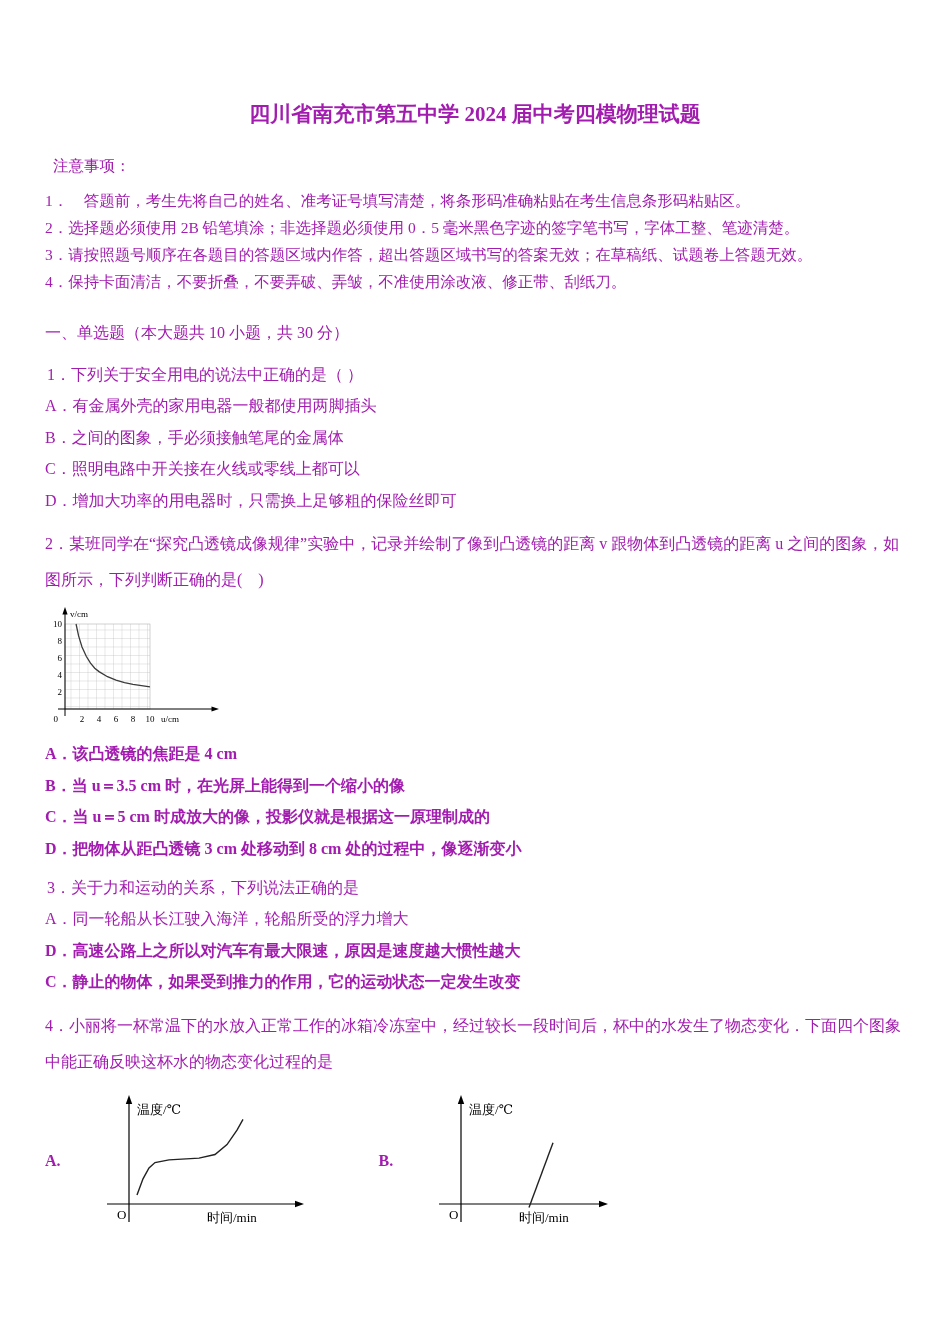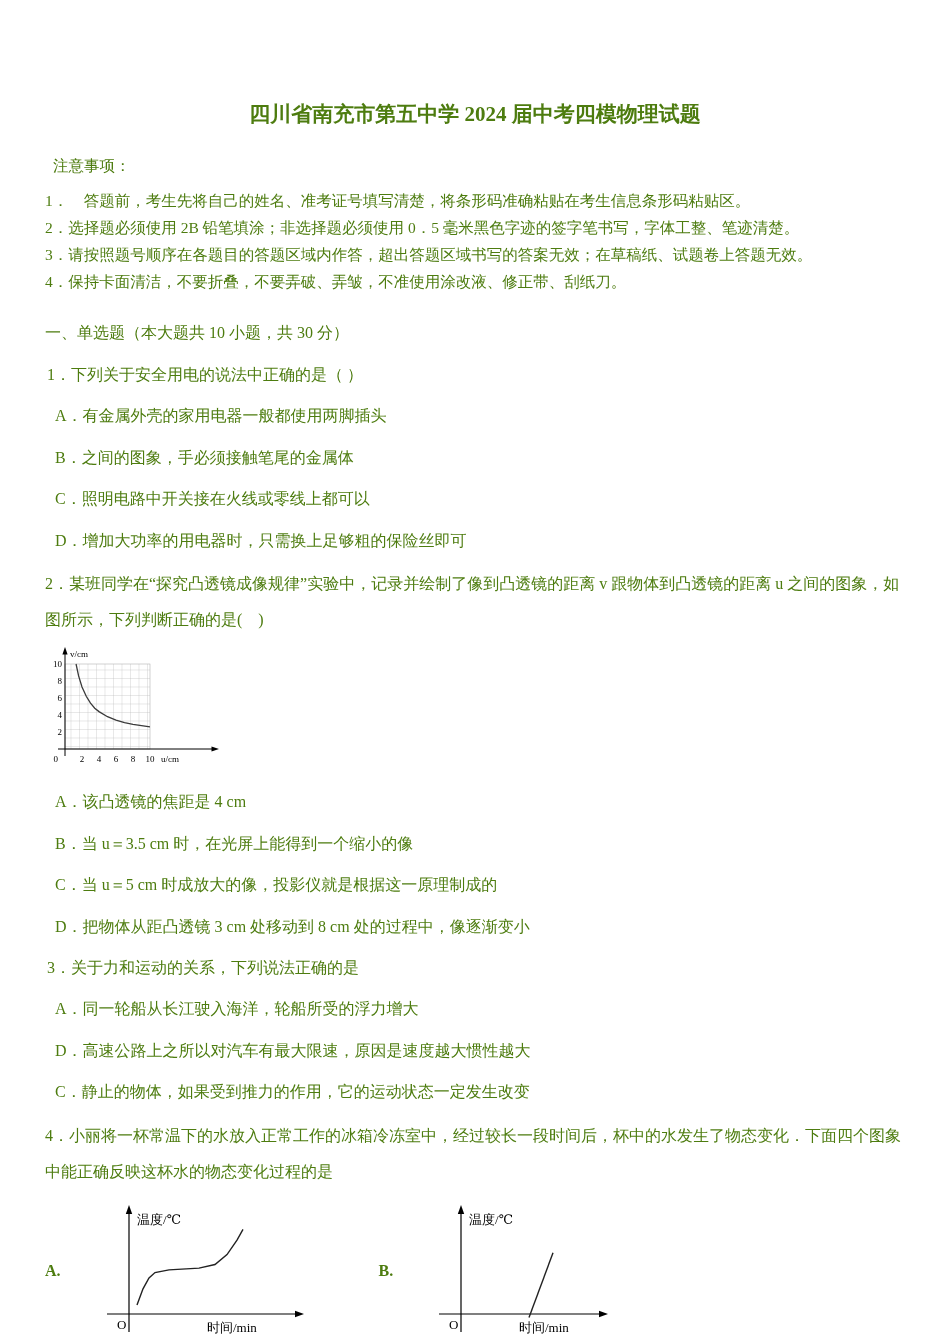--- a/index.html
+++ b/index.html
@@ -3,38 +3,38 @@
 <meta charset="utf-8">
 <style>
   html, body { margin: 0; padding: 0; background: #ffffff; }
   .page {
     position: relative;
     width: 950px;
     height: 1344px;
     box-sizing: border-box;
     padding: 100px 45px 30px 45px;
     background: #ffffff;
-    color: #4d7c0f;
+    color: #a21caf;
     font-family: "Liberation Serif", "DejaVu Serif", serif;
     font-size: 16px;
     overflow: hidden;
   }
   .title {
     margin: 0 0 24px 0;
     text-align: center;
     font-size: 21px;
     font-weight: bold;
   }
   .notice-heading { margin: 8px; font-size: 15.5px; line-height: 27px; }
   .notice-item { margin: 0; font-size: 15.5px; line-height: 27px; }
   .section-heading { margin: 24px 0 12px 0; line-height: 28px; }
   .stem { margin: 8px 0 0 2px; line-height: 31px; }
   .stem-wide { margin: 10px 0 0 0; line-height: 36px; }
-  .option { margin: 10px; line-height: 31.5px; }
-  .bold { font-weight: normal; }
+  .option { margin: 0; line-height: 31.5px; }
+  .bold { font-weight: bold; }
   .figure-q2 { margin: 6px 0 2px 0; }
   .fig-row {
     margin: 10px 0 0 0;
     display: flex;
     align-items: center;
     gap: 58px;
   }
   .fig-group { display: flex; align-items: center; }
   .fig-label { font-weight: bold; margin-right: 8px; }
   svg text { font-family: "Liberation Serif", "DejaVu Serif", serif; fill: #000; }

